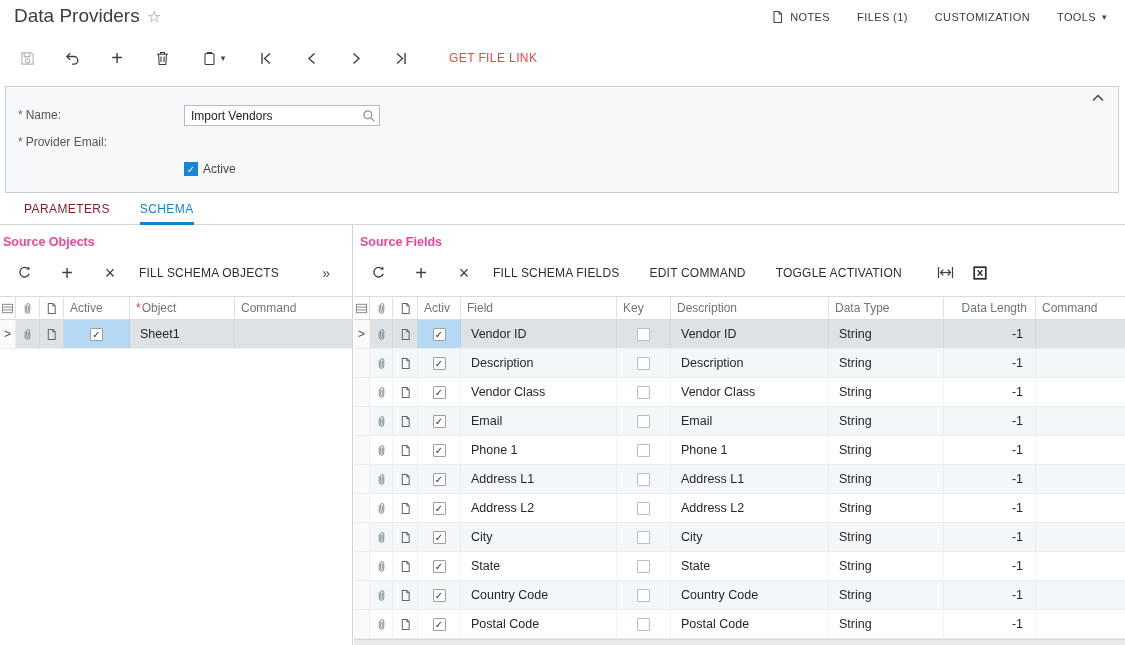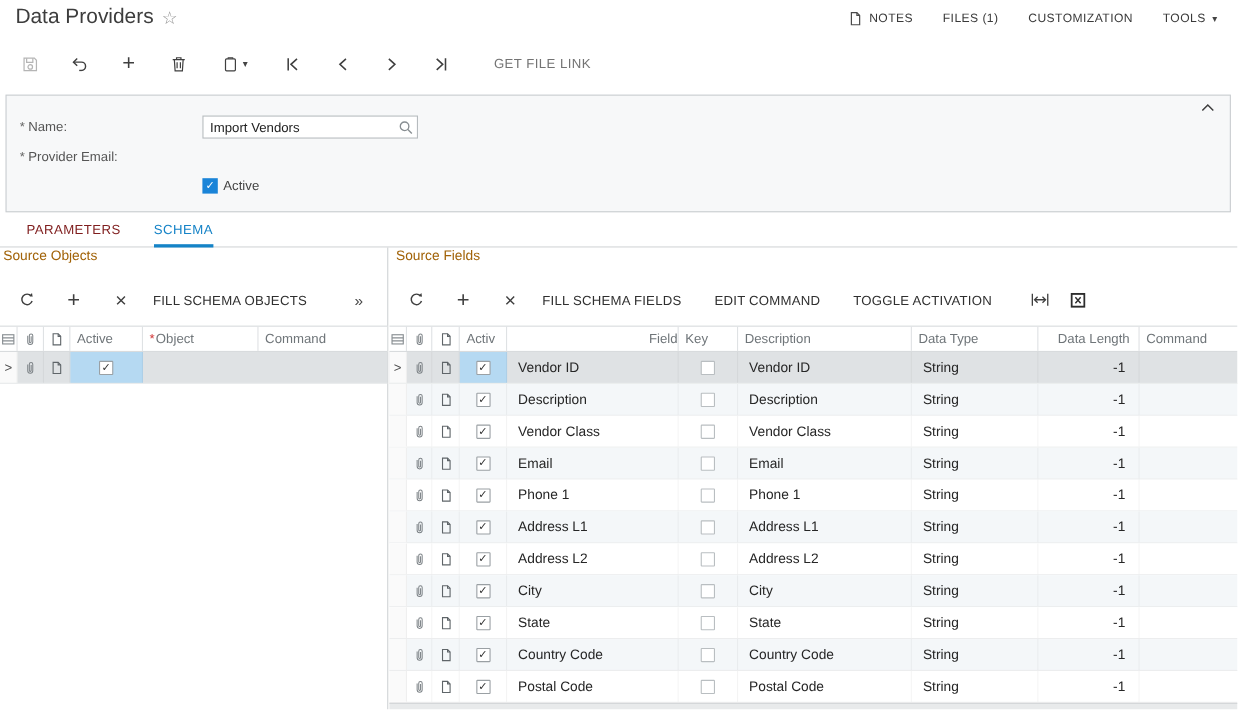--- a/index.html
+++ b/index.html
@@ -19,21 +19,21 @@
   .menu-caret { font-size:9px; color:#444; }
 
   
   #main-toolbar { left:0; top:42px; height:32px; display:flex; align-items:center; padding-left:12px; }
   .tbtn { width:30px; height:26px; display:flex; align-items:center; justify-content:center;
           margin-right:15px; color:#3f3f3f; cursor:pointer; }
   .tbtn.wide { width:44px; }
   .tbtn.disabled { opacity:.38; cursor:default; }
   .glyph-plus { font-size:20px; font-weight:300; line-height:1; }
   .glyph-x { font-size:18px; line-height:1; }
-  #get-file-link { margin-left:18px; font-size:12px; letter-spacing:.4px; color:#737373; cursor:pointer; white-space:nowrap; }
+  #get-file-link { margin-left:18px; font-size:12px; letter-spacing:.4px; color:#ef4444; cursor:pointer; white-space:nowrap; }
   .ic { display:flex; align-items:center; justify-content:center; }
 
   
   #form-panel { left:5px; top:86px; width:1114px; height:107px;
                 background:#f7f8f9; border:1px solid #c9cdd0; }
   .form-label { position:absolute; left:12px; font-size:12px; color:#555; white-space:nowrap; }
   .req { color:#6b6b6b; margin-right:3px; }
   .form-input { position:absolute; left:178px; width:196px; height:21px; background:#fff;
                 border:1px solid #b6bbbe; font-size:12px; color:#222;
                 display:flex; align-items:center; padding:0 22px 0 6px; cursor:text; }
@@ -48,21 +48,21 @@
   #tab-bar { left:0; top:193px; width:1125px; height:32px; border-bottom:1px solid #d3d6d8;
              display:flex; padding-left:24px; gap:30px; font-size:12px; letter-spacing:.4px; }
   .tab { display:flex; align-items:center; height:100%; position:relative; color:#7f1d1d; cursor:pointer; white-space:nowrap; }
   .tab.active { color:#1583c7; }
   .tab.active::after { content:""; position:absolute; left:0; right:0; bottom:-1px; height:3px; background:#1583c7; }
 
   
   #content { left:0; top:225px; width:1125px; height:420px; }
   #source-objects-panel { position:absolute; left:0; top:0; width:353px; height:420px; border-right:1px solid #cfd3d5; }
   #source-fields-panel  { position:absolute; left:354px; top:0; width:771px; height:420px; }
-  .panel-title { position:absolute; left:3px; top:0; font-size:12.5px; font-weight:normal; color:#a16207; white-space:nowrap; }
+  .panel-title { position:absolute; left:3px; top:10px; font-size:12.5px; font-weight:bold; color:#ec4899; white-space:nowrap; }
   #source-fields-panel .panel-title { left:6px; }
   .panel-toolbar { position:absolute; left:0; top:25px; height:45px; width:100%;
                    display:flex; align-items:center; padding:0 10px; }
   .ptbtn { width:28px; height:26px; display:flex; align-items:center; justify-content:center;
            margin-right:15px; color:#3f3f3f; cursor:pointer; }
   .ptext-btn { font-size:12px; letter-spacing:.2px; color:#2f2f2f; margin-right:30px; cursor:pointer; white-space:nowrap; }
   .overflow-btn { margin-left:auto; margin-right:12px; font-size:14px; color:#4a4a4a; cursor:pointer; }
   .icon-end-btn { width:28px; height:26px; display:flex; align-items:center; justify-content:center; cursor:pointer; margin-right:6px; }
 
   
@@ -308,20 +308,21 @@
             <span class="ic">
               <svg width="11" height="13" viewBox="0 0 12 14">
                 <path d="M2.5 1.5h5l2.5 2.5v8.5h-7.5z" fill="none" stroke="#5f6569" stroke-width="1.1"></path>
                 <path d="M7.5 1.5v2.5h2.5" fill="none" stroke="#5f6569" stroke-width="1.1"></path>
               </svg>
             </span>
           </div>
           <div class="g-cell center active-sel" style="width: 66px;">
             <span class="cb">✓</span>
           </div>
+          <div class="g-cell text" style="width: 105px;">Sheet1</div>
           <div class="g-cell text" style="width: 117px; border-right: none;"></div>
         </div>
       </div>
   </div>
 
   <div id="source-fields-panel">
     <div class="panel-title">Source Fields</div>
     <div class="panel-toolbar">
       <span class="ptbtn">
         <span class="ic">
@@ -384,21 +385,21 @@
             <span class="ic">
               <svg width="11" height="13" viewBox="0 0 12 14">
                 <path d="M2.5 1.5h5l2.5 2.5v8.5h-7.5z" fill="none" stroke="#5f6569" stroke-width="1.1"></path>
                 <path d="M7.5 1.5v2.5h2.5" fill="none" stroke="#5f6569" stroke-width="1.1"></path>
               </svg>
             </span>
           </div>
           <div class="gh-cell" style="width: 43px;">
             <span>Activ</span>
           </div>
-          <div class="gh-cell" style="width: 156px; justify-content: flex-end;">
+          <div class="gh-cell" style="width: 156px;">
             <span>Field</span>
           </div>
           <div class="gh-cell" style="width: 54px;">
             <span>Key</span>
           </div>
           <div class="gh-cell" style="width: 158px;">
             <span>Description</span>
           </div>
           <div class="gh-cell" style="width: 115px;">
             <span>Data Type</span>

